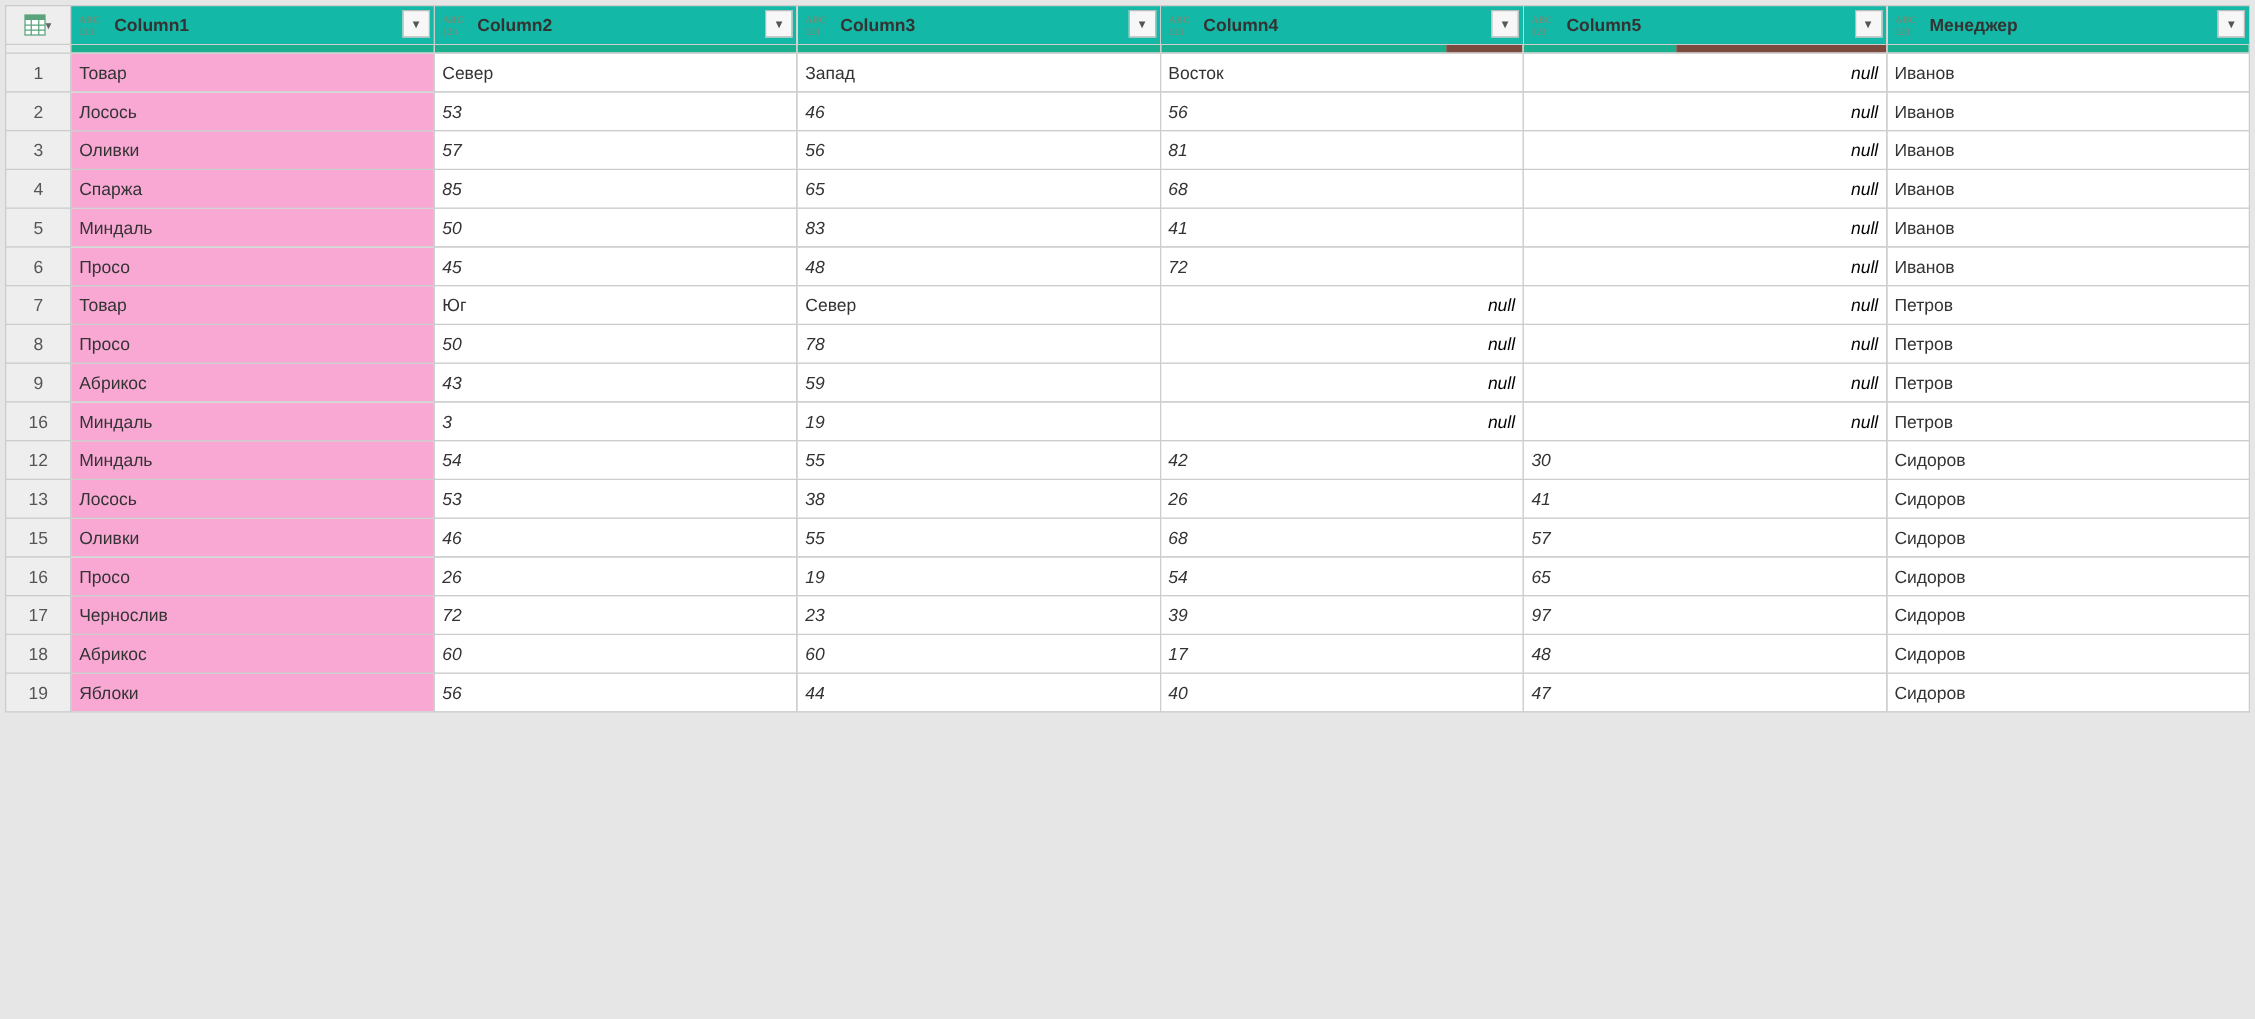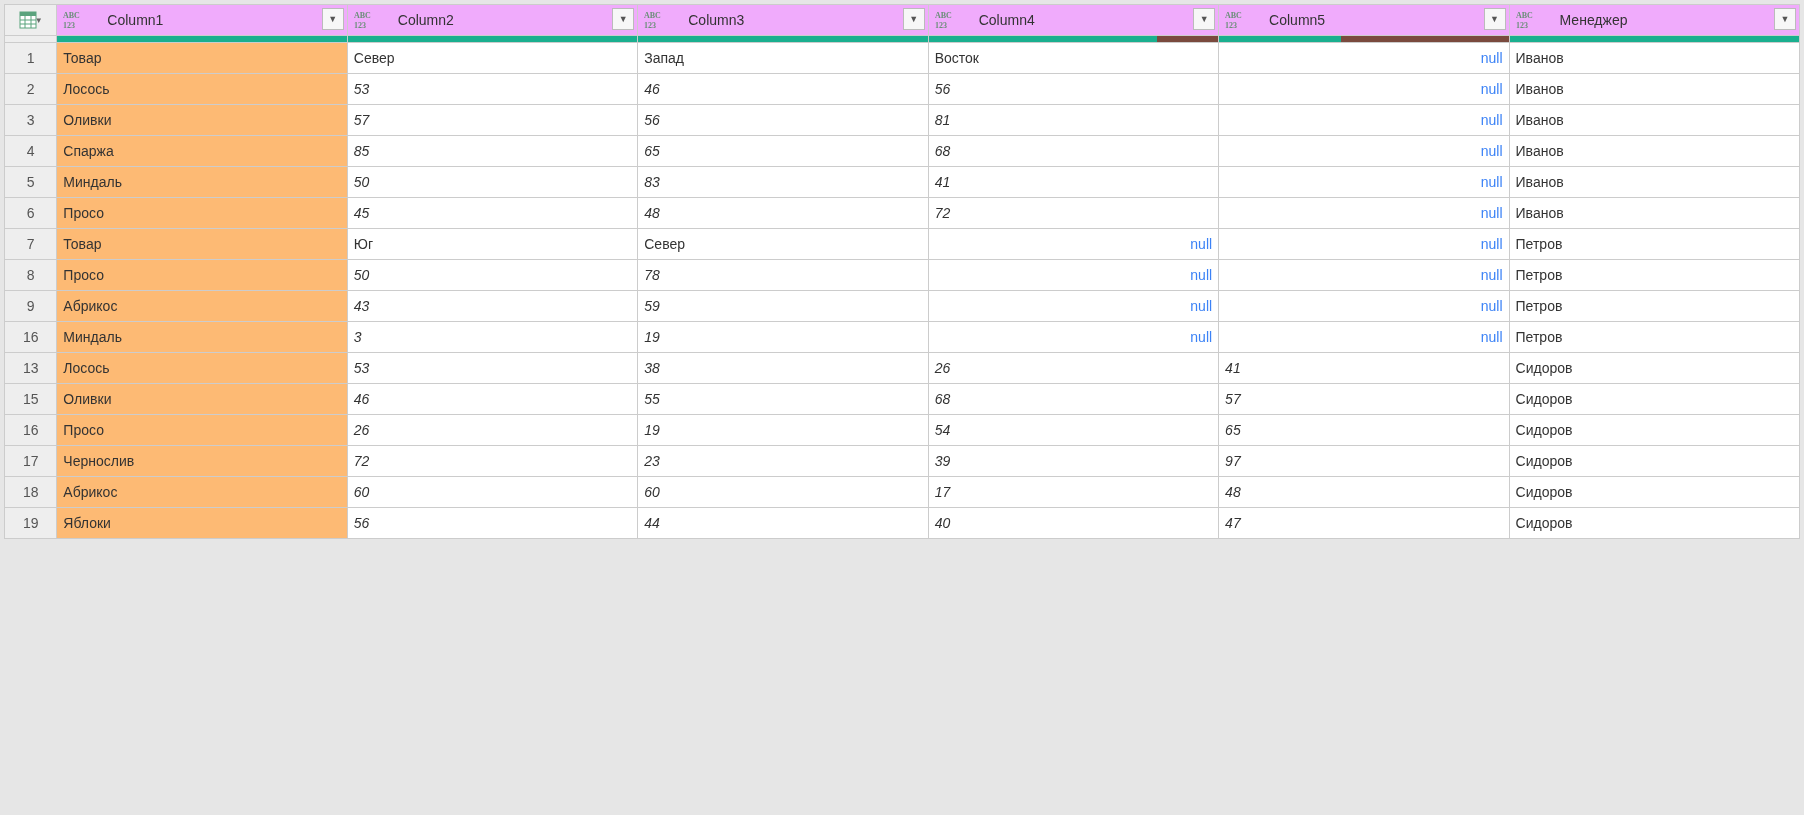--- a/index.html
+++ b/index.html
@@ -24,21 +24,21 @@
     background: #fff;
     height: 31px;
     padding: 0 6px;
     text-align: left;
     font-weight: normal;
     white-space: nowrap;
     overflow: hidden;
     text-overflow: ellipsis;
   }
   thead th {
-    background: #f0abfc;
+    background: #14b8a6;
     color: #333;
   }
   .corner-th {
     width: 44px;
     background: #eeeeee;
     padding: 0;
   }
   .corner-inner {
     display: flex;
     align-items: center;
@@ -67,23 +67,22 @@
     height: 100%;
   }
   .type-icon {
     width: 22px;
     flex: 0 0 22px;
     display: flex;
     align-items: center;
   }
   .type-icon svg { display:block; }
   .col-name {
-    font-weight: 400;
+    font-weight: 700;
     color: #333;
-    margin-left: 16px;
   }
   .filter-btn {
     position: absolute;
     top: 3px;
     right: 3px;
     width: 22px;
     height: 22px;
     border: 1px solid #bbb;
     background: #f7f7f7;
     display: flex;
@@ -115,29 +114,30 @@
     background: #eeeeee;
     height: 6px;
   }
   tbody .rownum {
     background: #eeeeee;
     text-align: center;
     color: #555;
     width: 44px;
   }
   tbody td.c1 {
-    background: #fdba74;
+    background: #f9a8d4;
   }
   td.num {
     text-align: left;
     font-style: italic;
   }
   td.nullcell {
     text-align: right;
-    color: #3b82f6;
+    font-style: italic;
+    color: #000000;
   }
   .col-c { width: 244px; }
   .col-rownum { width: 44px; }
 </style>
 </head>
 <body>
 
 <div class="grid">
 <table>
   <colgroup>
@@ -375,20 +375,29 @@
         <tr>
           <td class="rownum">16</td>
           <td class="c1">Миндаль</td>
           <td class="num">3</td>
           <td class="num">19</td>
           <td class="nullcell">null</td>
           <td class="nullcell">null</td>
           <td>Петров</td>
         </tr>
         <tr>
+          <td class="rownum">12</td>
+          <td class="c1">Миндаль</td>
+          <td class="num">54</td>
+          <td class="num">55</td>
+          <td class="num">42</td>
+          <td class="num">30</td>
+          <td>Сидоров</td>
+        </tr>
+        <tr>
           <td class="rownum">13</td>
           <td class="c1">Лосось</td>
           <td class="num">53</td>
           <td class="num">38</td>
           <td class="num">26</td>
           <td class="num">41</td>
           <td>Сидоров</td>
         </tr>
         <tr>
           <td class="rownum">15</td>

